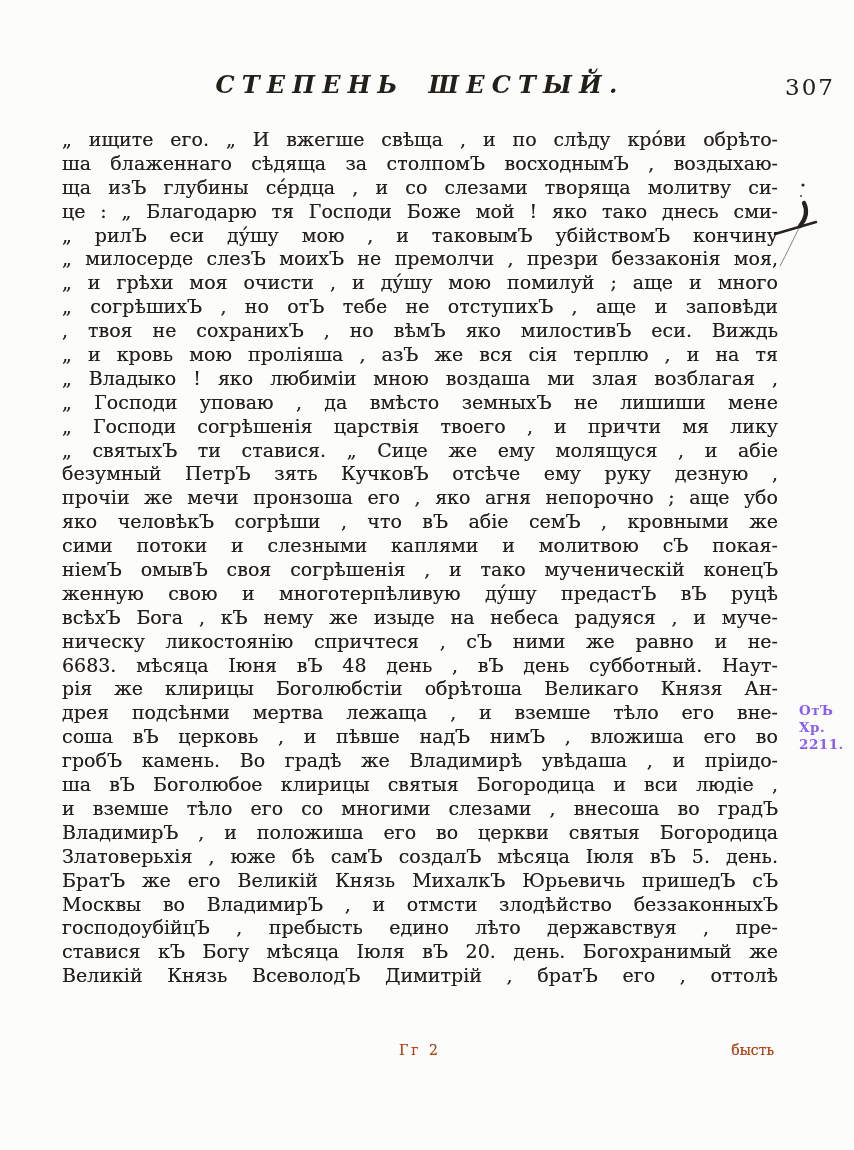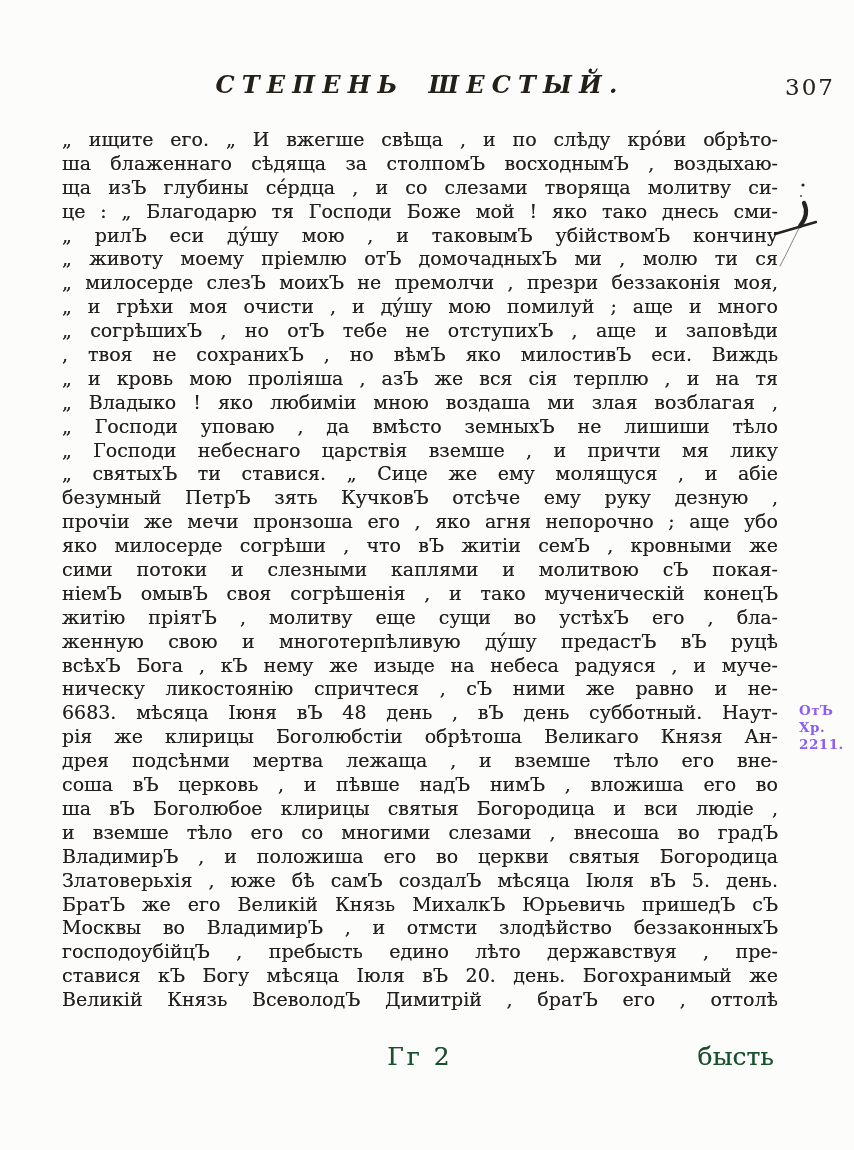--- a/index.html
+++ b/index.html
@@ -88,22 +88,22 @@
     width: 50px;
     height: 120px;
   }
   
   .footer {
     position: absolute;
     top: 1042px;
     left: 62px;
     width: 716px;
     height: 26px;
-    font-size: 25px;
-    color: #14532d;
+    font-size: 14px;
+    color: #c2410c;
     text-shadow: 0 0 0.5px rgba(30,25,20,0.55);
   }
   .signature {
     position: absolute;
     left: 0;
     right: 0;
     text-align: center;
     letter-spacing: 3px;
   }
   .catchword {
@@ -129,43 +129,42 @@
     <path d="M5,76 L46,64" fill="none" stroke="#26221d" stroke-width="2.4" stroke-linecap="round"></path>
     <path d="M29,70 C23,82 17,95 10,108" fill="none" stroke="#4a453e" stroke-width="1" stroke-linecap="round" opacity="0.65"></path>
   </svg>
 
   <div class="text-block">
       <div class="line">„ ищите его. „   И вжегше свѣща , и по слѣду кро́ви обрѣто-</div>
       <div class="line">ша блаженнаго сѣдяща за столпомЪ восходнымЪ , воздыхаю-</div>
       <div class="line">ща изЪ глубины се́рдца , и со слезами творяща молитву си-</div>
       <div class="line">це : „ Благодарю тя Господи Боже мой ! яко тако днесь сми-</div>
       <div class="line">„ рилЪ еси ду́шу мою , и таковымЪ убійствомЪ кончину</div>
-      <div class="line">„ животу моему пріемлю отЪ домочадныхЪ ми , молю ти ся</div>
       <div class="line">„ милосерде слезЪ моихЪ не премолчи , презри беззаконія моя,</div>
       <div class="line">„ и грѣхи моя очисти , и ду́шу мою помилуй ; аще и много</div>
       <div class="line">„ согрѣшихЪ , но отЪ тебе не отступихЪ , аще и заповѣди</div>
       <div class="line">, твоя не сохранихЪ , но вѣмЪ яко милостивЪ еси.  Виждь</div>
       <div class="line">„ и кровь мою проліяша , азЪ же вся сія терплю , и на тя</div>
       <div class="line">„ Владыко ! яко любиміи мною воздаша ми злая возблагая ,</div>
-      <div class="line">„ Господи уповаю ,  да вмѣсто земныхЪ не лишиши тѣло</div>
-      <div class="line">„ Господи небеснаго царствія вземше ,  и причти мя лику</div>
+      <div class="line">„ Господи уповаю ,  да вмѣсто земныхЪ не лишиши мене</div>
+      <div class="line">„ Господи согрѣшенія царствія твоего ,  и причти мя лику</div>
       <div class="line">„ святыхЪ ти ставися. „   Сице же ему молящуся , и абіе</div>
       <div class="line">безумный ПетрЪ зять КучковЪ отсѣче ему руку дезную ,</div>
       <div class="line">прочіи же мечи пронзоша его , яко агня непорочно ; аще убо</div>
-      <div class="line">яко милосерде согрѣши , что вЪ житіи семЪ ,  кровными же</div>
+      <div class="line">яко человѣкЪ согрѣши , что вЪ абіе семЪ ,  кровными же</div>
       <div class="line">сими потоки и слезными каплями и молитвою сЪ покая-</div>
       <div class="line">ніемЪ омывЪ своя согрѣшенія , и тако мученическій конецЪ</div>
-      <div class="line">житію пріятЪ , молитву еще сущи  во устѣхЪ его ,  бла-</div>
       <div class="line">женную свою и многотерпѣливую ду́шу предастЪ вЪ руцѣ</div>
       <div class="line">всѣхЪ Бога , кЪ нему же изыде на небеса радуяся , и муче-</div>
       <div class="line">ническу ликостоянію спричтеся ,  сЪ ними же равно и не-</div>
       <div class="line">6683. мѣсяца Іюня вЪ 48 день , вЪ день субботный.  Наут-</div>
       <div class="line">рія же клирицы Боголюбстіи обрѣтоша Великаго Князя Ан-</div>
       <div class="line">дрея подсѣнми мертва лежаща ,  и вземше тѣло его  вне-</div>
       <div class="line">соша вЪ церковь ,  и пѣвше надЪ нимЪ , вложиша его  во</div>
+      <div class="line">гробЪ камень.  Во градѣ же Владимирѣ увѣдаша , и пріидо-</div>
       <div class="line">ша вЪ Боголюбое клирицы святыя Богородица и вси людіе ,</div>
       <div class="line">и вземше тѣло его со многими  слезами , внесоша во градЪ</div>
       <div class="line">ВладимирЪ , и положиша его во церкви святыя Богородица</div>
       <div class="line">Златоверьхія , юже бѣ самЪ создалЪ мѣсяца Іюля вЪ 5. день.</div>
       <div class="line">БратЪ же его Великій Князь МихалкЪ Юрьевичь пришедЪ сЪ</div>
       <div class="line">Москвы во ВладимирЪ , и отмсти злодѣйство беззаконныхЪ</div>
       <div class="line">господоубійцЪ ,  пребысть едино лѣто державствуя ,  пре-</div>
       <div class="line">ставися кЪ Богу мѣсяца Іюля вЪ 20. день.  Богохранимый же</div>
       <div class="line">Великій Князь ВсеволодЪ Димитрій , братЪ его , оттолѣ</div>
     </div>

